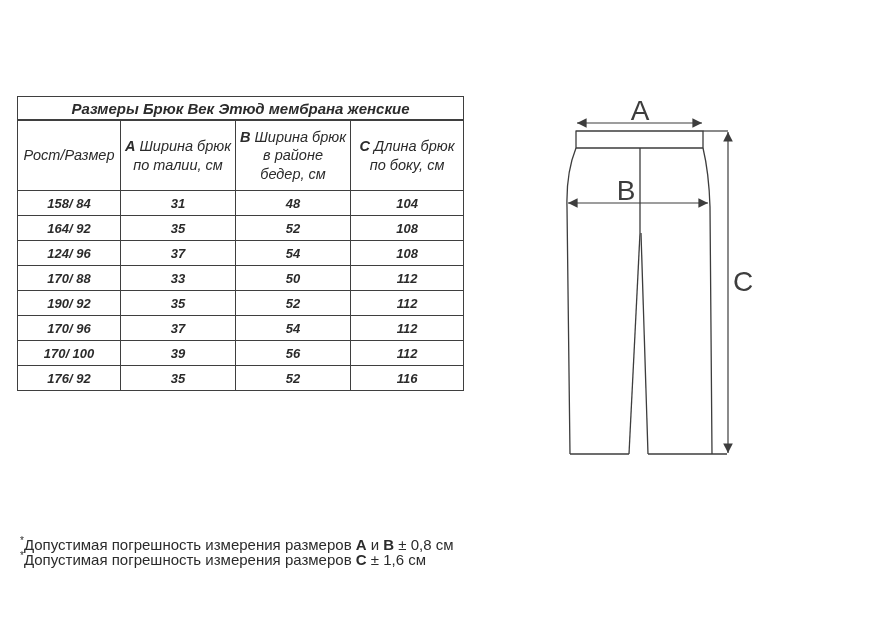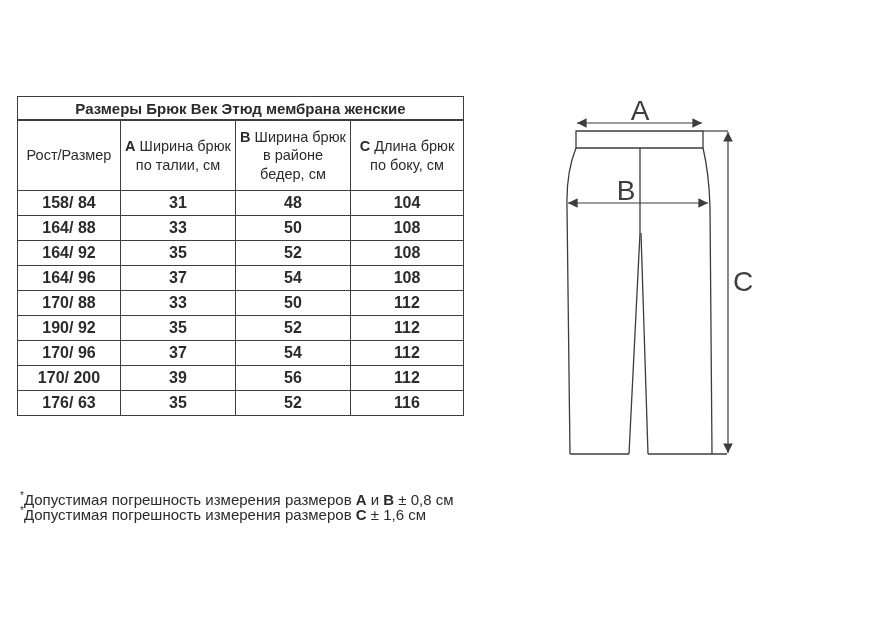--- a/index.html
+++ b/index.html
@@ -17,20 +17,21 @@
   }
 
   
   table.size-table {
     position: absolute;
     left: 17px;
     top: 96px;
     border-collapse: collapse;
     table-layout: fixed;
     width: 446px;
+    font-style: italic;
   }
   .size-table th, .size-table td {
     border: 1px solid #3f3f3f;
     text-align: center;
     vertical-align: middle;
     padding: 0 3px;
     overflow: hidden;
   }
   .size-table .title-cell {
     font-weight: bold;
@@ -41,31 +42,32 @@
   }
   .size-table .head-row th {
     font-weight: normal;
     font-size: 14.5px;
     height: 69px;
     line-height: 1.28;
   }
   .size-table .head-row th b { font-weight: bold; }
   .size-table tbody td {
     font-weight: bold;
-    font-size: 16px;
+    font-size: 13px;
     height: 24px;
   }
 
   
   .footnote {
     position: absolute;
     left: 20px;
     font-size: 15px;
     color: #2b2b2b;
     white-space: pre;
+    margin-top: 45px;
   }
   .footnote sup {
     font-size: 10px;
     vertical-align: super;
     line-height: 0;
   }
   .footnote b { font-weight: bold; }
   #footnote-ab { top: 491px; }
   #footnote-c  { top: 506px; }
 
@@ -105,33 +107,27 @@
     </tr>
   </thead>
   <tbody>
       <tr>
         <td>158/ 84</td>
         <td>31</td>
         <td>48</td>
         <td>104</td>
       </tr>
       <tr>
-        <td>164/ 88</td>
-        <td>33</td>
-        <td>50</td>
-        <td>108</td>
-      </tr>
-      <tr>
         <td>164/ 92</td>
         <td>35</td>
         <td>52</td>
         <td>108</td>
       </tr>
       <tr>
-        <td>164/ 96</td>
+        <td>124/ 96</td>
         <td>37</td>
         <td>54</td>
         <td>108</td>
       </tr>
       <tr>
         <td>170/ 88</td>
         <td>33</td>
         <td>50</td>
         <td>112</td>
       </tr>
@@ -141,27 +137,27 @@
         <td>52</td>
         <td>112</td>
       </tr>
       <tr>
         <td>170/ 96</td>
         <td>37</td>
         <td>54</td>
         <td>112</td>
       </tr>
       <tr>
-        <td>170/ 200</td>
+        <td>170/ 100</td>
         <td>39</td>
         <td>56</td>
         <td>112</td>
       </tr>
       <tr>
-        <td>176/ 63</td>
+        <td>176/ 92</td>
         <td>35</td>
         <td>52</td>
         <td>116</td>
       </tr>
     </tbody>
 </table>
 
 <div class="footnote" id="footnote-ab"><sup>*</sup><span>Допустимая погрешность измерения размеров </span><b>A</b><span> и </span><b>B</b><span> ± 0,8 см</span></div>
 
 <div class="footnote" id="footnote-c"><sup>*</sup><span>Допустимая погрешность измерения размеров </span><b>C</b><span> ± 1,6 см</span></div>

